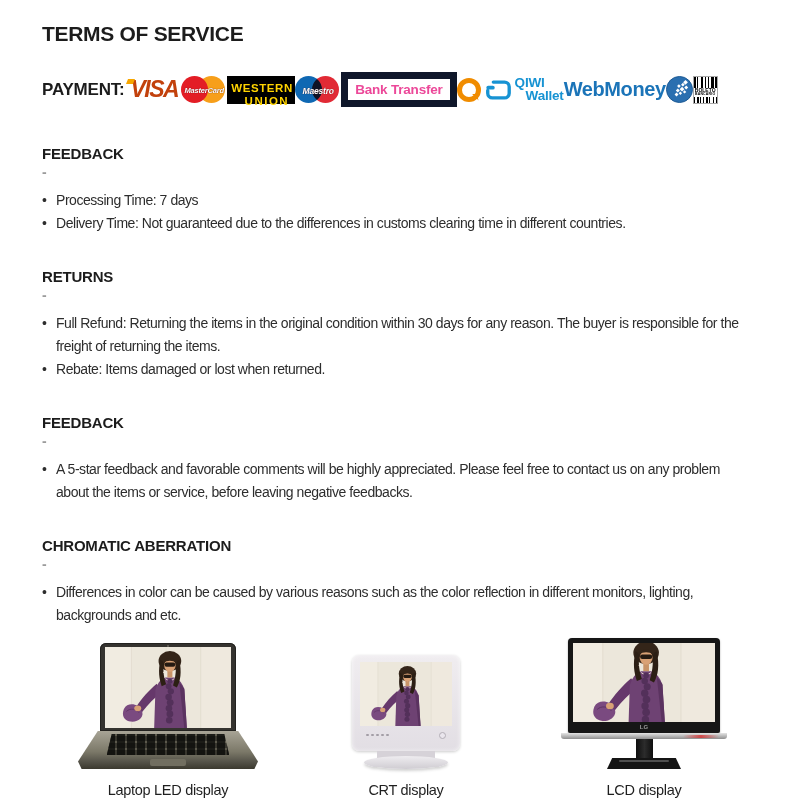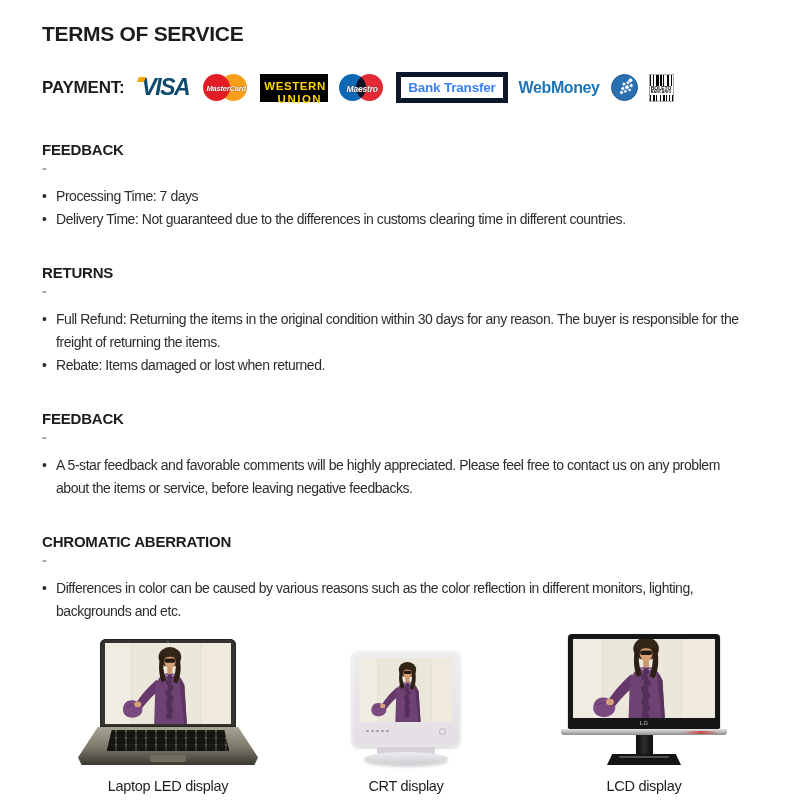--- a/index.html
+++ b/index.html
@@ -7,24 +7,24 @@
   .page {
     width: 790px; height: 810px; background: #fff; overflow: hidden;
     font-family: "Liberation Sans", sans-serif; color: #2d2d2d;
     padding: 22px 38px 0 42px; position: relative;
   }
   
   .page-title {
     margin: 0; font-size: 21px; font-weight: 700; color: #1c1c1c; letter-spacing: -0.3px;
   }
   
-  .payment-row { margin-top: 26px; display: flex; align-items: center; gap: 11px; }
+  .payment-row { margin-top: 26px; display: flex; align-items: center; }
   .payment-label { font-size: 17px; font-weight: 700; color: #1c1c1c; letter-spacing: -0.2px; }
 
-  .visa { position: relative; color: #0c4a6e; font-size: 23px; font-weight: 700;
+  .visa { position: relative; color: #c2410c; font-size: 23px; font-weight: 700;
           font-style: italic; letter-spacing: -1.5px; padding: 0 3px 0 6px; line-height: 1; }
   .visa::before { content: ""; position: absolute; left: 3px; top: 1px; width: 7px; height: 5px;
           background: #f7a600; transform: skewX(-22deg); }
 
   .mc, .maestro { position: relative; width: 46px; height: 28px; flex: none; }
   .mc i, .maestro i { position: absolute; top: 0; width: 27px; height: 27px; border-radius: 50%; }
   .mc .c1 { left: 17px; background: #f79f1a; }
   .mc .c2 { left: 0; background: #e31d25; }
   .mc .mid { left: 17px; width: 10px; height: 27px; border-radius: 0;
              background: #ef7d1a; clip-path: ellipse(60% 44% at 0% 50%); }
@@ -33,34 +33,34 @@
              text-shadow: 0 0 1px rgba(60,0,0,.9); letter-spacing: -0.2px; }
   .maestro .c1 { left: 0; background: #0f68b3; }
   .maestro .c2 { left: 17px; background: #e01e2a; mix-blend-mode: multiply; opacity: .95; }
   .maestro .logo-script { font-size: 8.5px; top: 10px; }
 
   .wu { width: 68px; height: 28px; background: #000; color: #ffd400; font-weight: 700;
         padding: 3px 4px 0; flex: none; line-height: 1.05; }
   .wu .l1 { font-size: 11.5px; text-align: center; letter-spacing: 0.6px; }
   .wu .l2 { font-size: 11.5px; text-align: right; letter-spacing: 1.5px; padding-right: 2px; }
 
-  .bt { border: 5px solid #0f172a; background: #fff; color: #3b82f6; font-weight: 700;
+  .bt { border: 7px solid #0f172a; background: #fff; color: #ec4899; font-weight: 700;
         font-size: 13.5px; padding: 3px 7px; flex: none; letter-spacing: -0.2px; }
 
   .qiwi { display: flex; align-items: center; gap: 3px; flex: none; }
   .q-ring { width: 24px; height: 24px; border: 5.5px solid #f08c00; border-radius: 50%;
             position: relative; flex: none; }
   .q-ring::after { content: ""; position: absolute; right: -3px; bottom: -4px;
             width: 7px; height: 7px; background: #f08c00;
             clip-path: polygon(0 0, 100% 100%, 70% 0); }
   .qiwi-text { color: #1793d3; font-weight: 700; font-size: 13.5px; line-height: 0.95;
             letter-spacing: -0.2px; }
   .qiwi-text .l2 { padding-left: 11px; }
 
-  .wm-text { color: #1b74b8; font-size: 16px; font-weight: 700; letter-spacing: -0.4px; flex: none; }
+  .wm-text { color: #1b74b8; font-size: 20px; font-weight: 700; letter-spacing: -0.4px; flex: none; }
 
   .boleto { width: 25px; height: 28px; flex: none; display: flex; flex-direction: column;
             border: 0.5px solid #aaa; background: #fff; }
   .boleto .bars { flex: 1; background: repeating-linear-gradient(90deg,
             #000 0 1.5px, #fff 1.5px 3px, #000 3px 4px, #fff 4px 6.5px, #000 6.5px 9px, #fff 9px 10.5px); }
   .boleto .txt { font-size: 5px; font-weight: 700; color: #000; text-align: center; line-height: 1.05; }
   .boleto .txt .l2 { font-size: 3.5px; letter-spacing: 0.2px; }
   .boleto .bars.sm { max-height: 6px; background: repeating-linear-gradient(90deg,
             #000 0 1px, #fff 1px 3px, #000 3px 5px, #fff 5px 6px, #000 6px 7px, #fff 7px 9.5px); }
 
@@ -159,20 +159,31 @@
     </span>
 
     <span class="maestro">
       <i class="c1"></i>
       <i class="c2"></i>
       <span class="logo-script">Maestro</span>
     </span>
 
     <span class="bt">Bank Transfer</span>
 
+    <span class="qiwi">
+      <span class="q-ring"></span>
+      <svg width="28" height="26" viewBox="0 0 30 26">
+        <path d="M10,4.5 h12 a5,5 0 0 1 5,5 v7 a5,5 0 0 1 -5,5 h-13 a5,5 0 0 1 -5,-5 v-3" fill="none" stroke="#1793d3" stroke-width="3.6" stroke-linecap="round"></path>
+        <rect x="2.5" y="8.5" width="9" height="4" rx="2" fill="#1793d3"></rect>
+      </svg>
+      <span class="qiwi-text">
+        <span class="l1" style="display:block">QIWI</span>
+        <span class="l2" style="display:block">Wallet</span>
+      </span>
+    </span>
 
     <span class="wm-text">WebMoney</span>
 
     <svg width="27" height="27" viewBox="0 0 27 27">
       <circle cx="13.5" cy="13.5" r="13" fill="#2a6fb0"></circle>
       <circle cx="13.5" cy="13.5" r="13" fill="none" stroke="#1d5a94" stroke-width="1"></circle>
       <g fill="#ffffff" transform="rotate(45 13.5 13.5)">
         <rect x="11" y="2.5" width="3.4" height="3.4"></rect>
         <rect x="15.5" y="6" width="2.8" height="2.8"></rect>
         <rect x="11.2" y="6.4" width="2.6" height="2.6"></rect>

